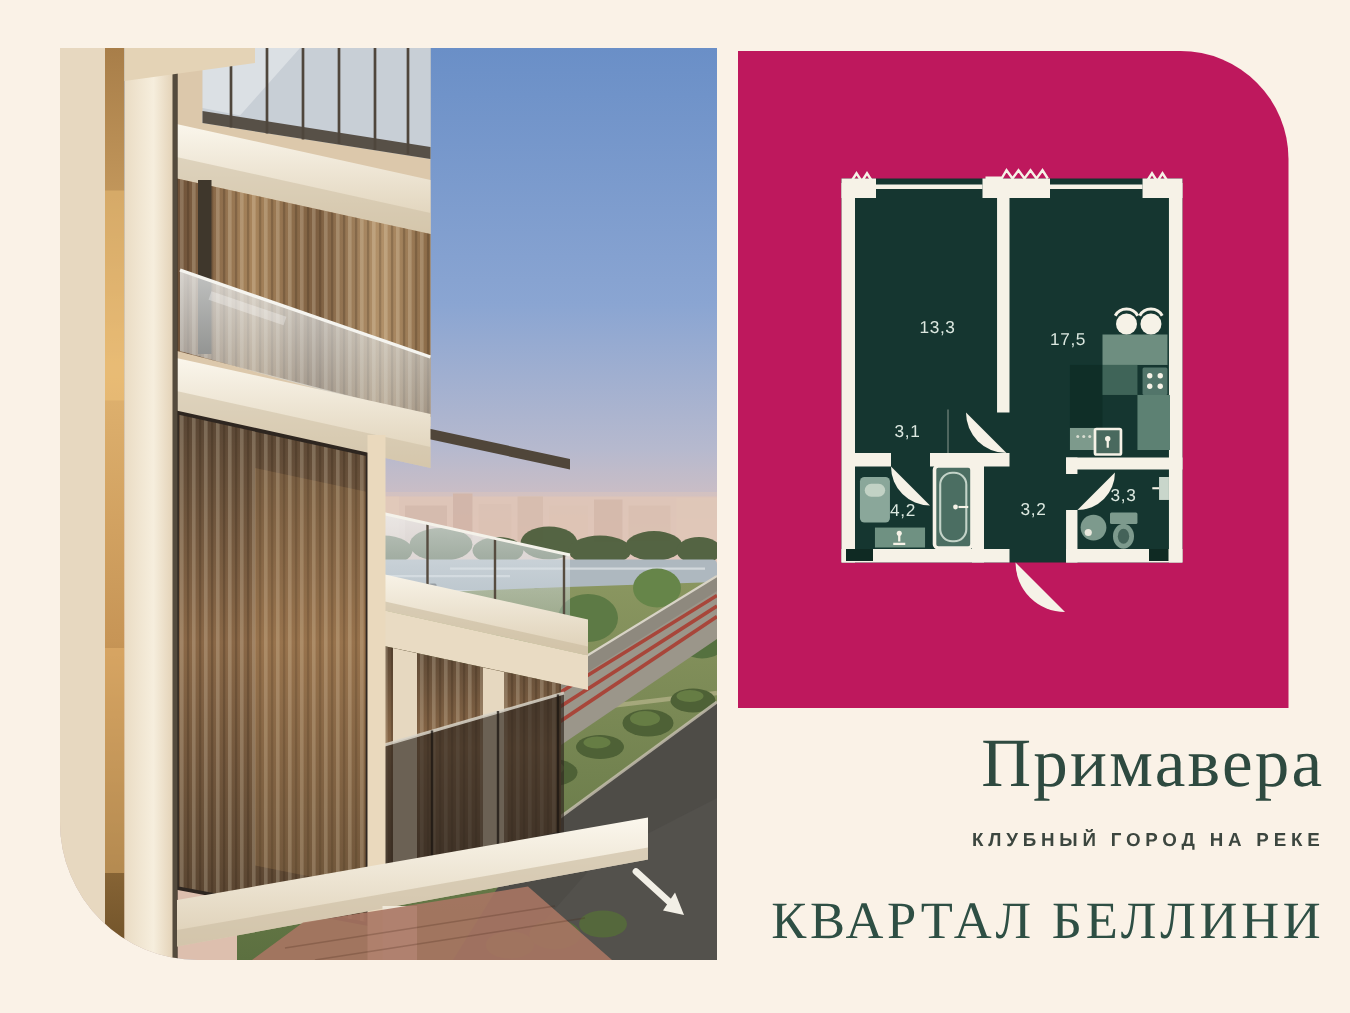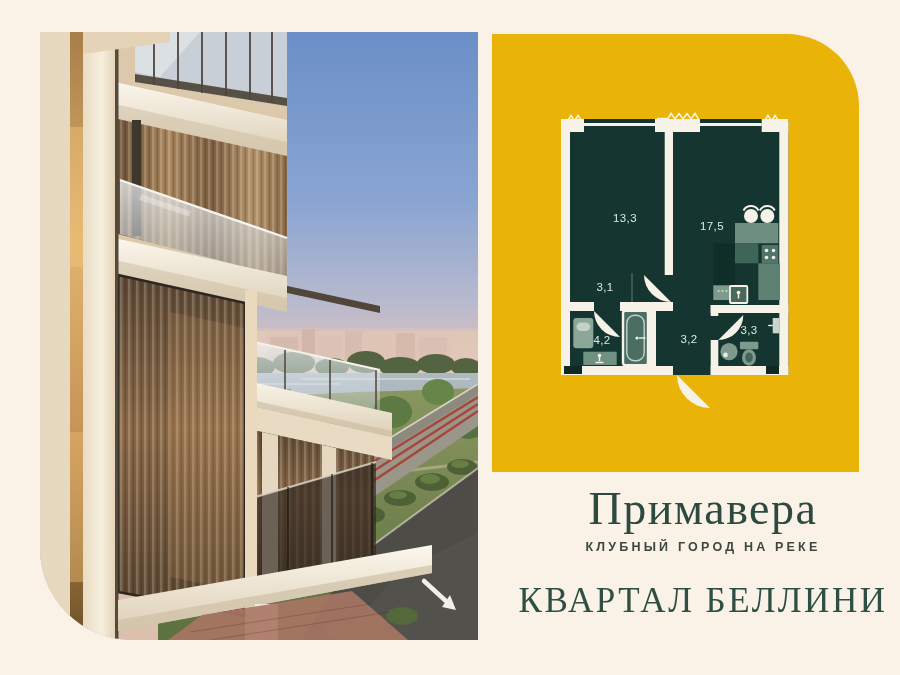--- a/index.html
+++ b/index.html
@@ -3,27 +3,27 @@
 <meta charset="utf-8">
 <style>
   html,body{margin:0;padding:0;}
   body{width:900px;height:675px;background:#faf2e7;position:relative;overflow:hidden;
        font-family:"Liberation Sans",sans-serif;}
   .page{position:absolute;inset:0;width:900px;height:675px;}
   .photo{position:absolute;left:40px;top:32px;width:438px;height:608px;
          border-radius:0 0 0 92px;overflow:hidden;background:#bcC6d2;}
   .photo svg{display:block;width:438px;height:608px;}
   .panel{position:absolute;left:492px;top:34px;width:367px;height:438px;
-         background:#eab308;border-radius:0 72px 0 0;overflow:hidden;}
+         background:#be185d;border-radius:0 72px 0 0;overflow:hidden;}
   .panel svg{display:block;width:367px;height:438px;}
-  .brand{position:absolute;left:510px;top:486px;width:386px;text-align:center;}
+  .brand{position:absolute;left:497px;top:486px;width:386px;text-align:right;}
   .brand-name{font-family:"Liberation Serif",serif;font-size:46px;letter-spacing:1.5px;
               line-height:1.02;color:#2e4a40;}
   .brand-tagline{font-size:12.5px;font-weight:700;letter-spacing:3.2px;color:#3c463f;
-                 margin-top:7px;white-space:nowrap;}
+                 margin-top:20px;white-space:nowrap;}
   .brand-quarter{font-family:"Liberation Serif",serif;font-size:35px;letter-spacing:2.5px;
                  margin-top:27px;color:#2e4f44;white-space:nowrap;}
   .plan-label{font-family:"Liberation Sans",sans-serif;font-size:11.5px;fill:#dce8e0;letter-spacing:.4px;}
 </style>
 </head>
 <body>
 
 <div class="page">
 
   <div class="photo">

